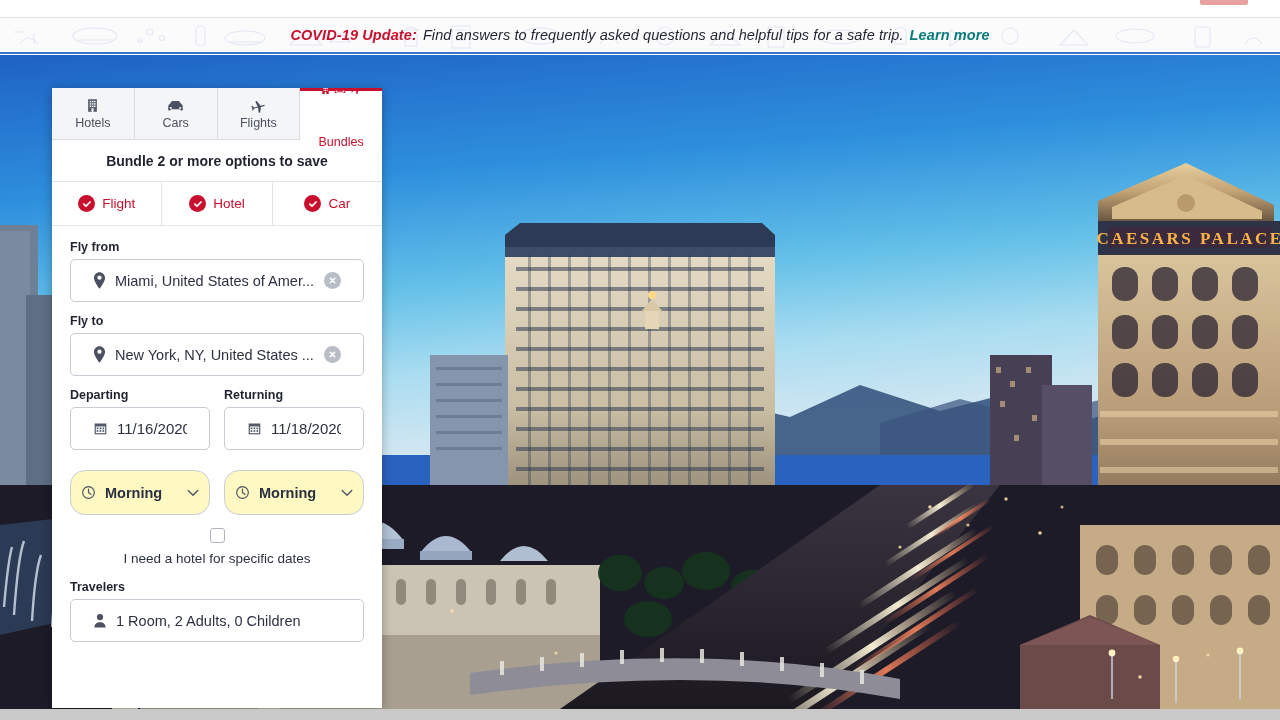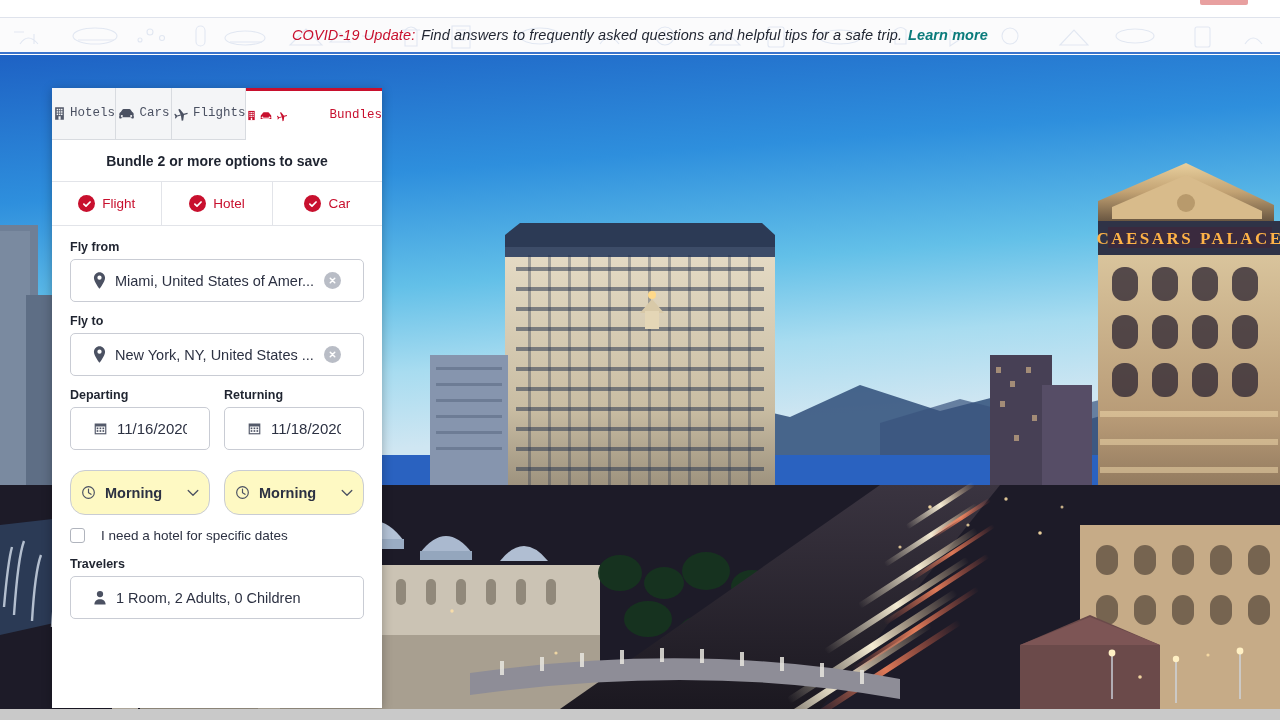--- a/index.html
+++ b/index.html
@@ -58,21 +58,21 @@
     align-items: center;
     justify-content: center;
     gap: 6px;
     font-size: 14.5px;
     font-style: italic;
     letter-spacing: 0.1px;
     white-space: nowrap;
   }
   .covid-title {
     color: #c8102e;
-    font-weight: normal;
+    font-weight: bold;
     font-style: italic;
   }
   .covid-text { color: #1f2430; font-style: italic; }
   .covid-link {
     color: #0a7b7b;
     font-style: italic;
     font-weight: bold;
     text-decoration: none;
     cursor: pointer;
   }
@@ -103,27 +103,26 @@
   }
 
   
   .tabs { display: flex; height: 52px; }
   .tab {
     flex: 1;
     background: #f4f5f7;
     border-right: 1px solid #d8dbe0;
     border-bottom: 1px solid #d8dbe0;
     display: flex;
-    flex-direction: row;
+    flex-direction: column;
     align-items: center;
     justify-content: center;
     gap: 3px;
     cursor: pointer;
     position: relative;
-    font-family: Liberation Mono, monospace;
   }
   .tab:last-child { border-right: none; gap: 40px; }
   .tab .tab-label {
     font-size: 12.5px;
     color: #4b5162;
     line-height: 1;
   }
   .tab .tab-icon {
     height: 17px;
     display: flex;
@@ -242,23 +241,24 @@
     flex: 1;
     font-size: 14.5px;
     color: #2c3142;
     white-space: nowrap;
     overflow: hidden;
   }
 
   .checkbox-row {
     display: flex;
     align-items: center;
-    gap: 16px;
+    gap: 8px;
     margin: 13px 0 14px 0;
     cursor: pointer;
+    flex-direction: column;
   }
   .checkbox-sq {
     width: 15px; height: 15px;
     border: 1px solid #b0b4bd;
     border-radius: 3px;
     background: #fff;
     flex: none;
   }
   .checkbox-label { font-size: 13.5px; color: #2c3142; }
 

